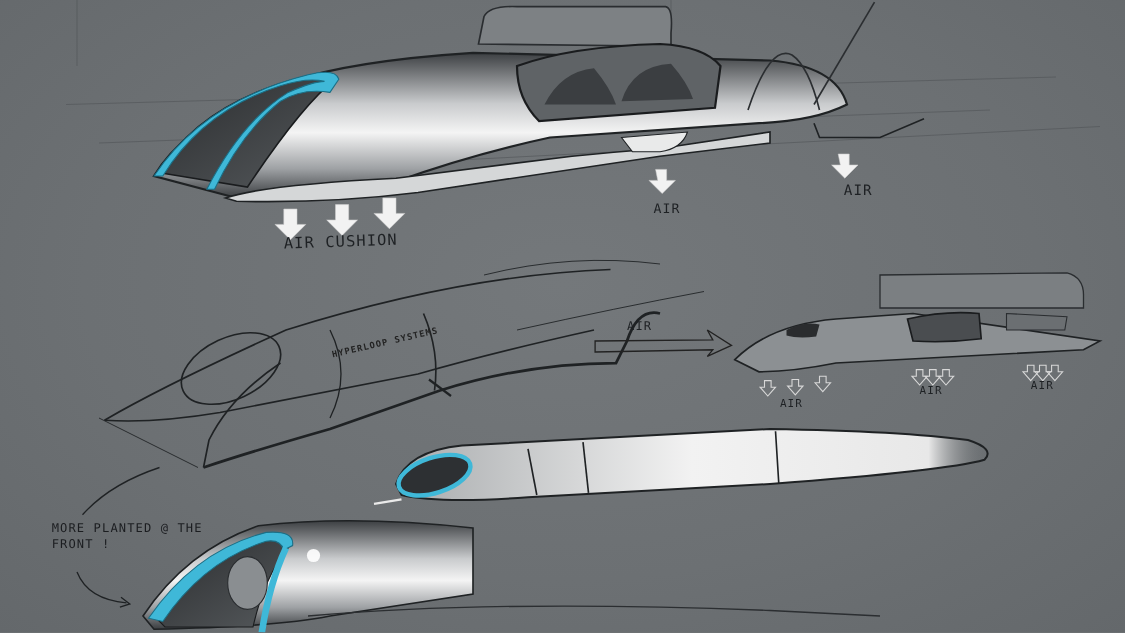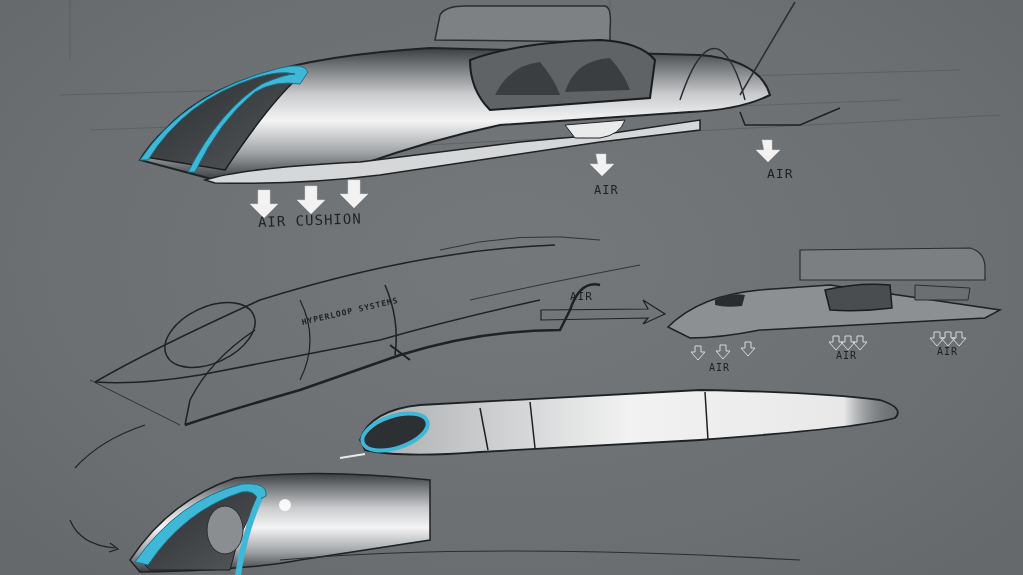--- a/index.html
+++ b/index.html
@@ -147,13 +147,15 @@
 </svg>
 
 <div class="label lbl-aircushion">AIR CUSHION</div>
 <div class="label lbl-air1">AIR</div>
 <div class="label lbl-air2">AIR</div>
 <div class="label lbl-hyperloop">HYPERLOOP SYSTEMS</div>
 <div class="label lbl-air-arrow">AIR</div>
 <div class="label lbl-air3">AIR</div>
 <div class="label lbl-air4">AIR</div>
 <div class="label lbl-air5">AIR</div>
+<div class="label lbl-note">MORE PLANTED @ THE
+FRONT !</div>
 </div>
 
 </body></html>

